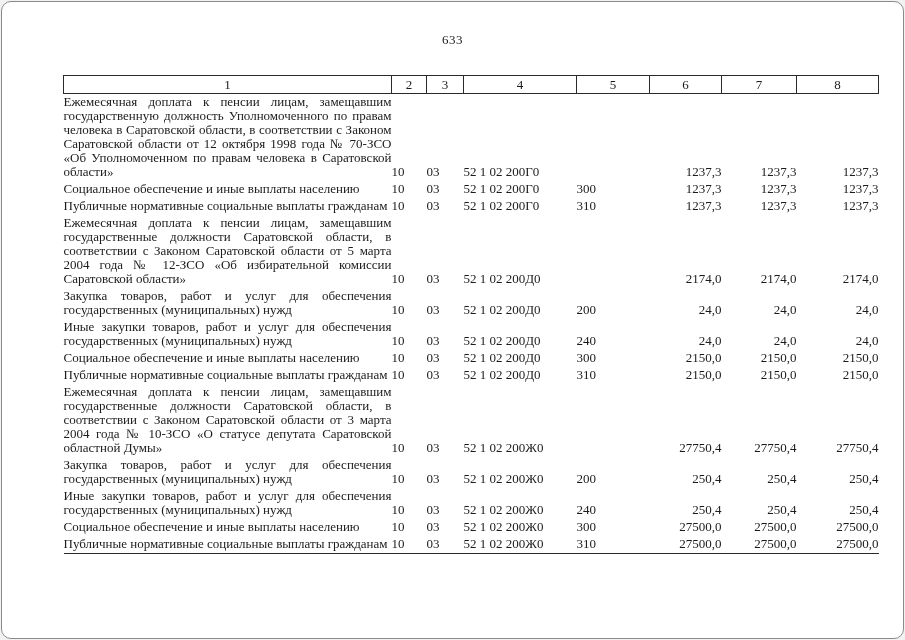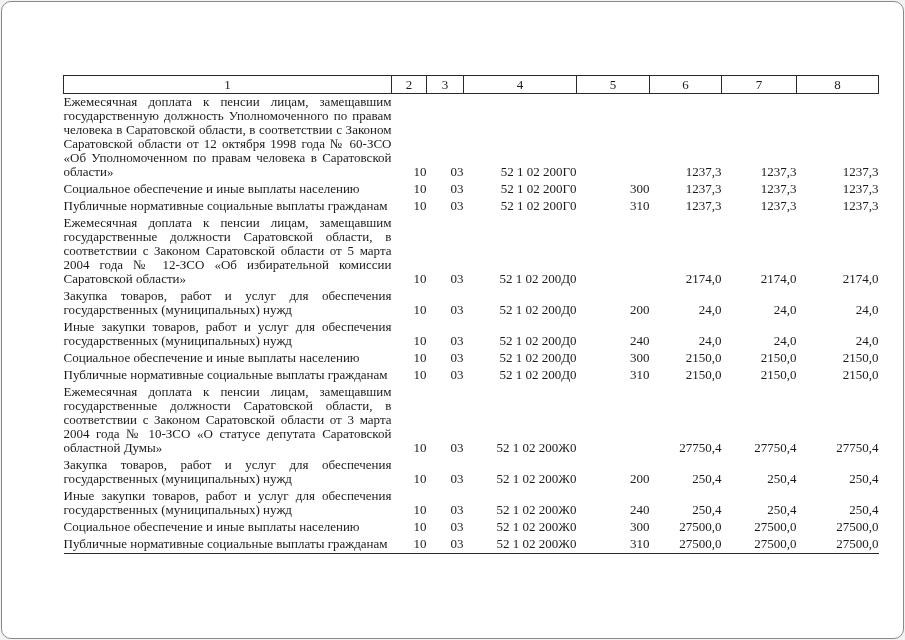--- a/index.html
+++ b/index.html
@@ -49,28 +49,29 @@
   table.budget tbody td {
     vertical-align: bottom;
     padding: 1px 0 2px 0;
   }
   td.col1 {
     text-align: justify;
     padding-right: 10px;
     hyphens: auto;
     -webkit-hyphens: auto;
   }
-  td.col2, td.col3, td.col4, td.col5 { text-align: right; }
+  td.col2, td.col3, td.col4, td.col5 { text-align: left; }
   td.col6, td.col7, td.col8 { text-align: right; padding-right: 7px; font-family: Liberation Serif, serif; }
   tbody tr td { border: none; }
 </style>
 </head>
 <body>
 
 <div class="page">
+  <div class="page-number">633</div>
 
   <table class="budget">
     <colgroup>
       <col style="width:328px">
       <col style="width:35px">
       <col style="width:37px">
       <col style="width:113px">
       <col style="width:73px">
       <col style="width:72px">
       <col style="width:75px">
@@ -83,21 +84,21 @@
         <th>3</th>
         <th>4</th>
         <th>5</th>
         <th>6</th>
         <th>7</th>
         <th>8</th>
       </tr>
     </thead>
     <tbody>
         <tr>
-          <td class="col1">Ежемесячная доплата к пенсии лицам, замещавшим государственную должность Уполномоченного по правам человека в Саратовской области, в соответствии с Законом Саратовской области от 12 октября 1998 года № 60-ЗСО «Об Уполномоченном по правам человека в Саратовской области»</td>
+          <td class="col1">Ежемесячная доплата к пенсии лицам, замещавшим государственную должность Уполномоченного по правам человека в Саратовской области, в соответствии с Законом Саратовской области от 12 октября 1998 года № 70-ЗСО «Об Уполномоченном по правам человека в Саратовской области»</td>
           <td class="col2">10</td>
           <td class="col3">03</td>
           <td class="col4">52 1 02 200Г0</td>
           <td class="col5"></td>
           <td class="col6">1237,3</td>
           <td class="col7">1237,3</td>
           <td class="col8">1237,3</td>
         </tr>
         <tr>
           <td class="col1">Социальное обеспечение и иные выплаты населению</td>

